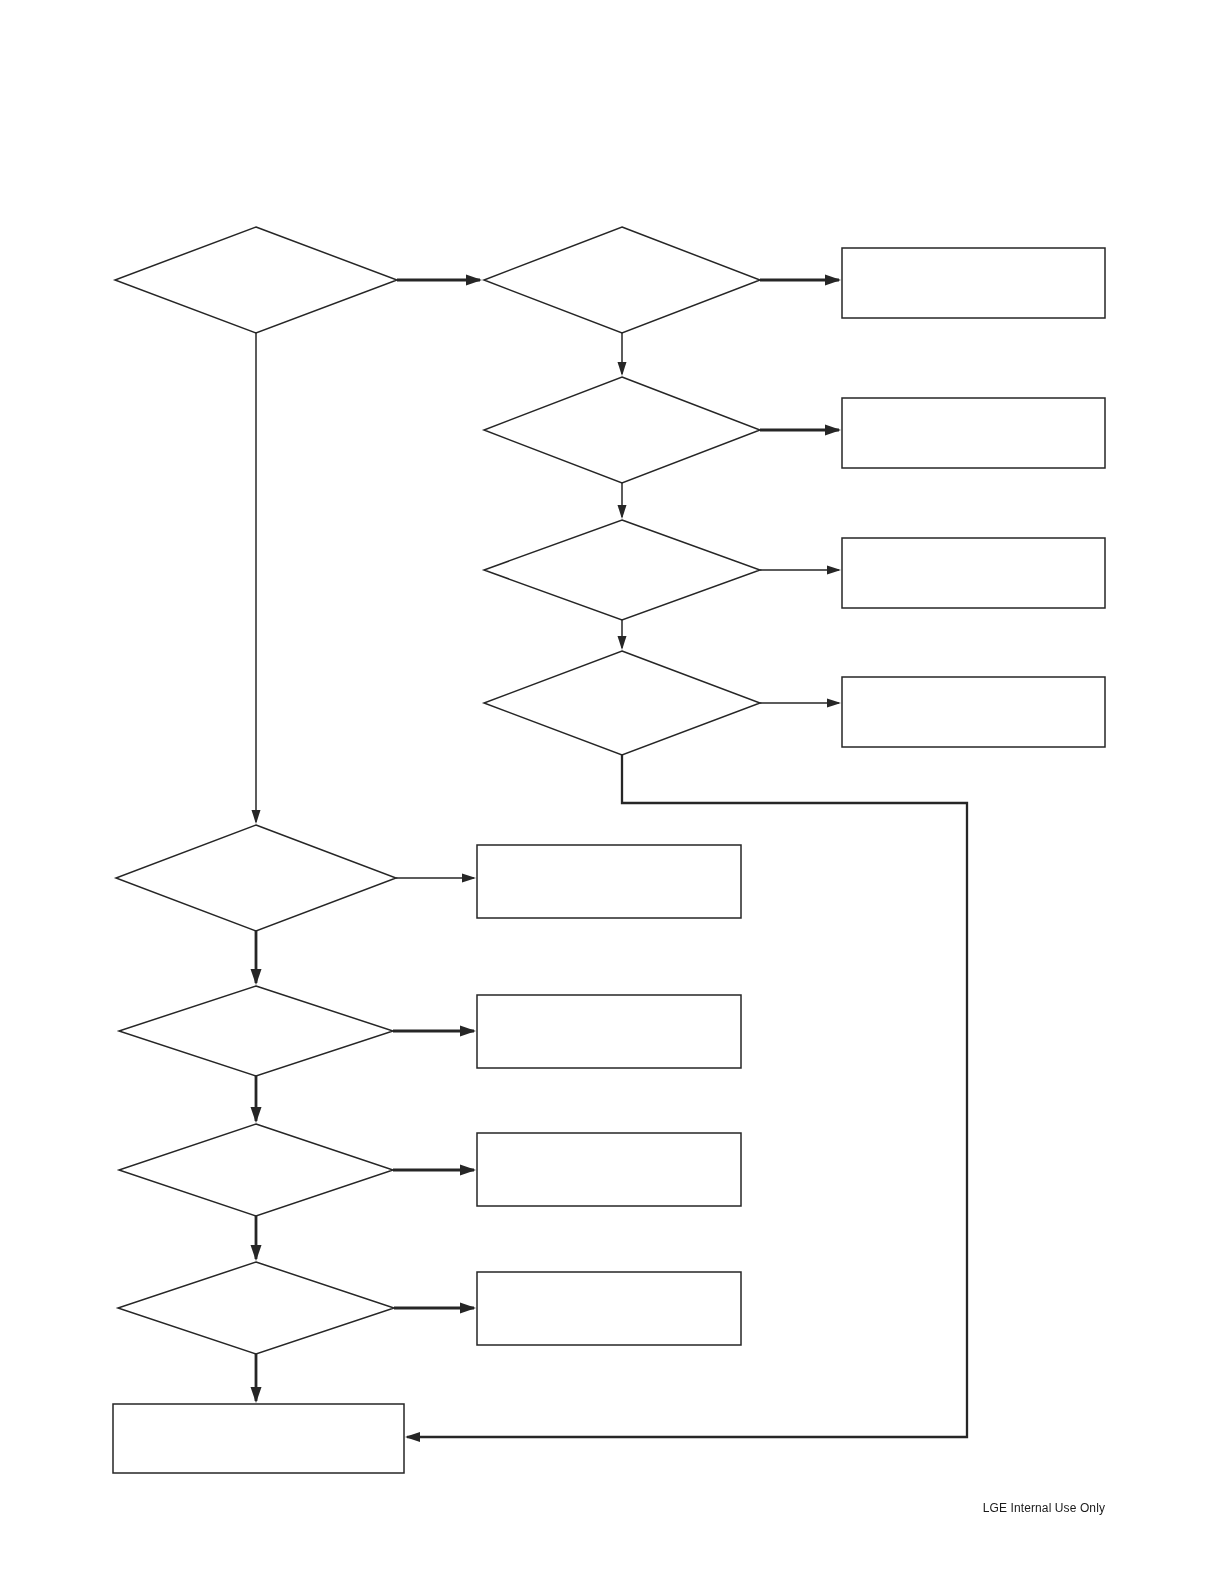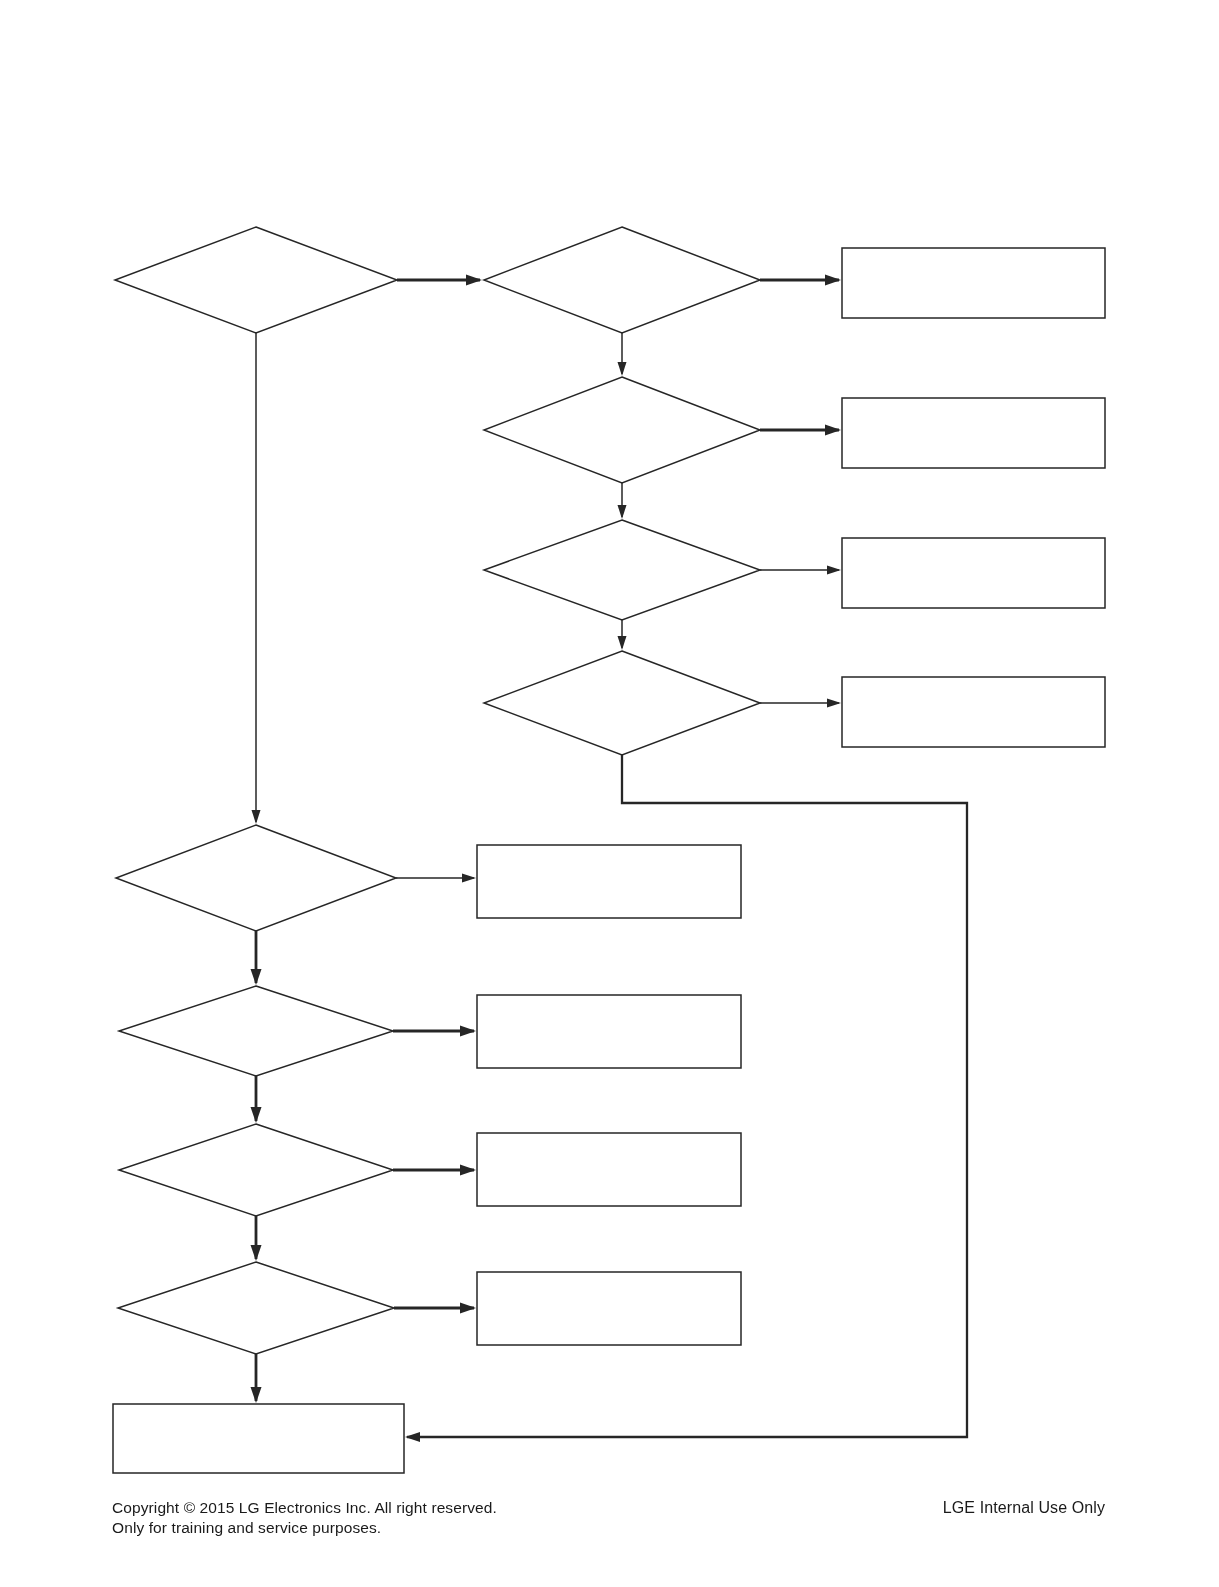--- a/index.html
+++ b/index.html
@@ -30,21 +30,21 @@
     font-size: 15.5px;
     line-height: 20px;
     color: #1a1a1a;
     letter-spacing: 0.1px;
     white-space: nowrap;
   }
   .footer-right {
     position: absolute;
     right: 114px;
     top: 1498px;
-    font-size: 16px;
+    font-size: 12px;
     line-height: 20px;
     color: #1a1a1a;
     letter-spacing: 0.1px;
     white-space: nowrap;
     text-align: right;
   }
 </style>
 </head>
 <body>
 
@@ -92,19 +92,15 @@
       <rect x="842" y="398" width="263" height="70" fill="#ffffff" stroke="#262626" stroke-width="1.5"></rect>
       <rect x="842" y="538" width="263" height="70" fill="#ffffff" stroke="#262626" stroke-width="1.5"></rect>
       <rect x="842" y="677" width="263" height="70" fill="#ffffff" stroke="#262626" stroke-width="1.5"></rect>
       <rect x="477" y="845" width="264" height="73" fill="#ffffff" stroke="#262626" stroke-width="1.5"></rect>
       <rect x="477" y="995" width="264" height="73" fill="#ffffff" stroke="#262626" stroke-width="1.5"></rect>
       <rect x="477" y="1133" width="264" height="73" fill="#ffffff" stroke="#262626" stroke-width="1.5"></rect>
       <rect x="477" y="1272" width="264" height="73" fill="#ffffff" stroke="#262626" stroke-width="1.5"></rect>
       <rect x="113" y="1404" width="291" height="69" fill="#ffffff" stroke="#262626" stroke-width="1.5"></rect>
     </svg>
 
-  <div class="footer-left">
-    <div>Copyright © 2015 LG Electronics Inc. All right reserved.</div>
-    <div>Only for training and service purposes.</div>
-  </div>
 
   <div class="footer-right">LGE Internal Use Only</div>
 </div>
 
 </body></html>

